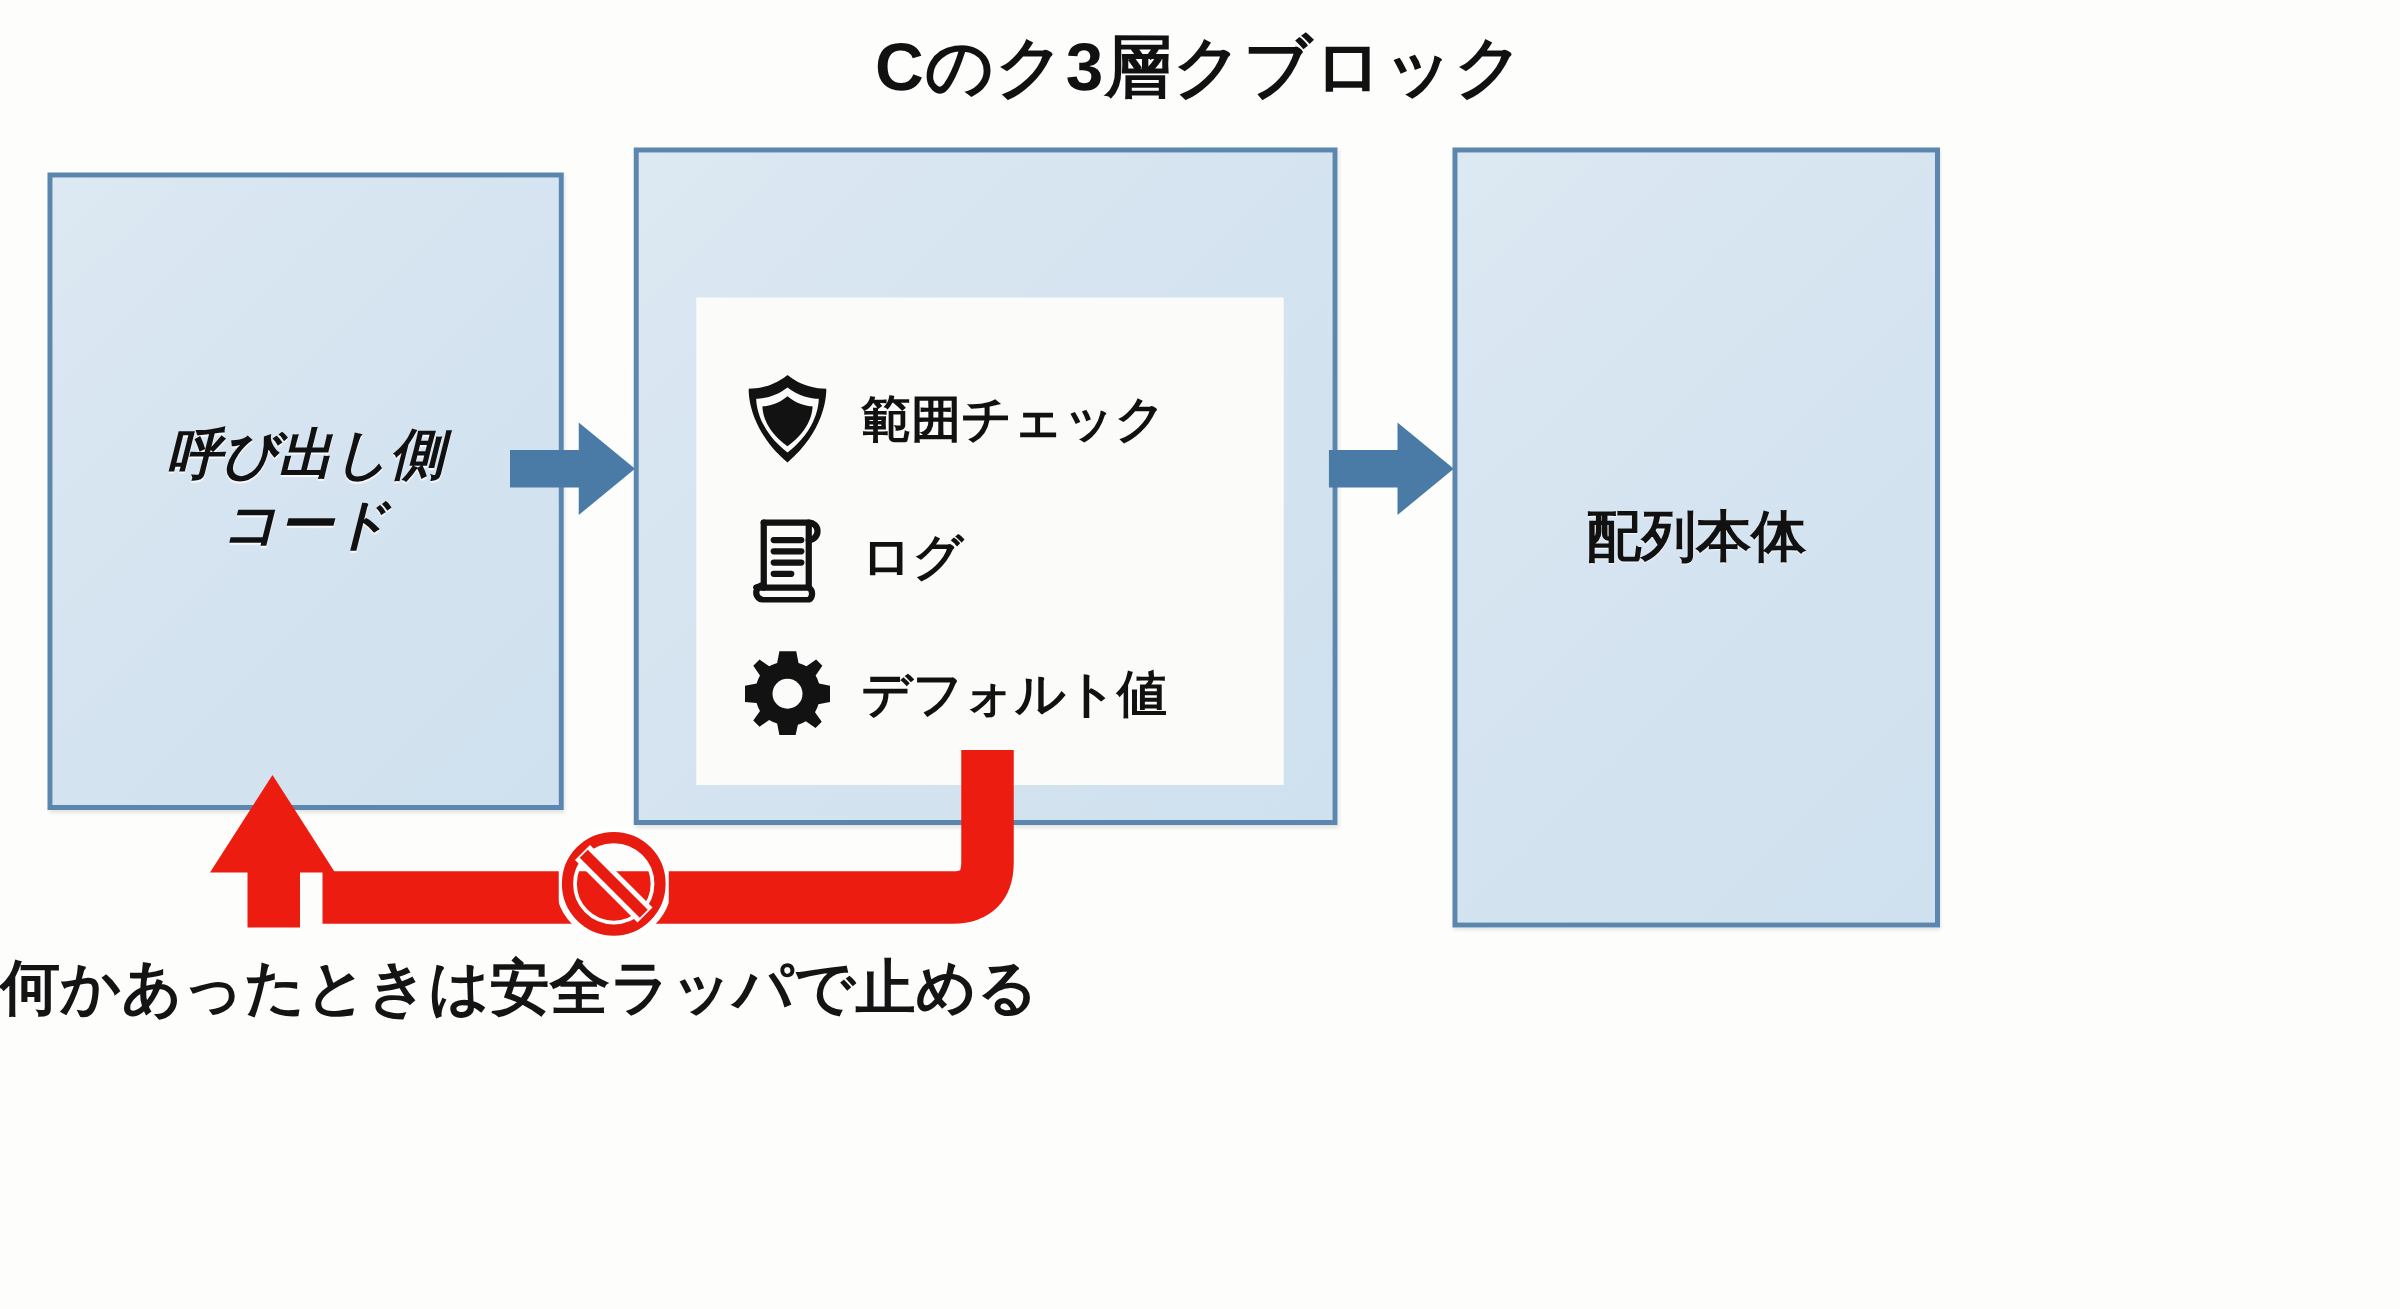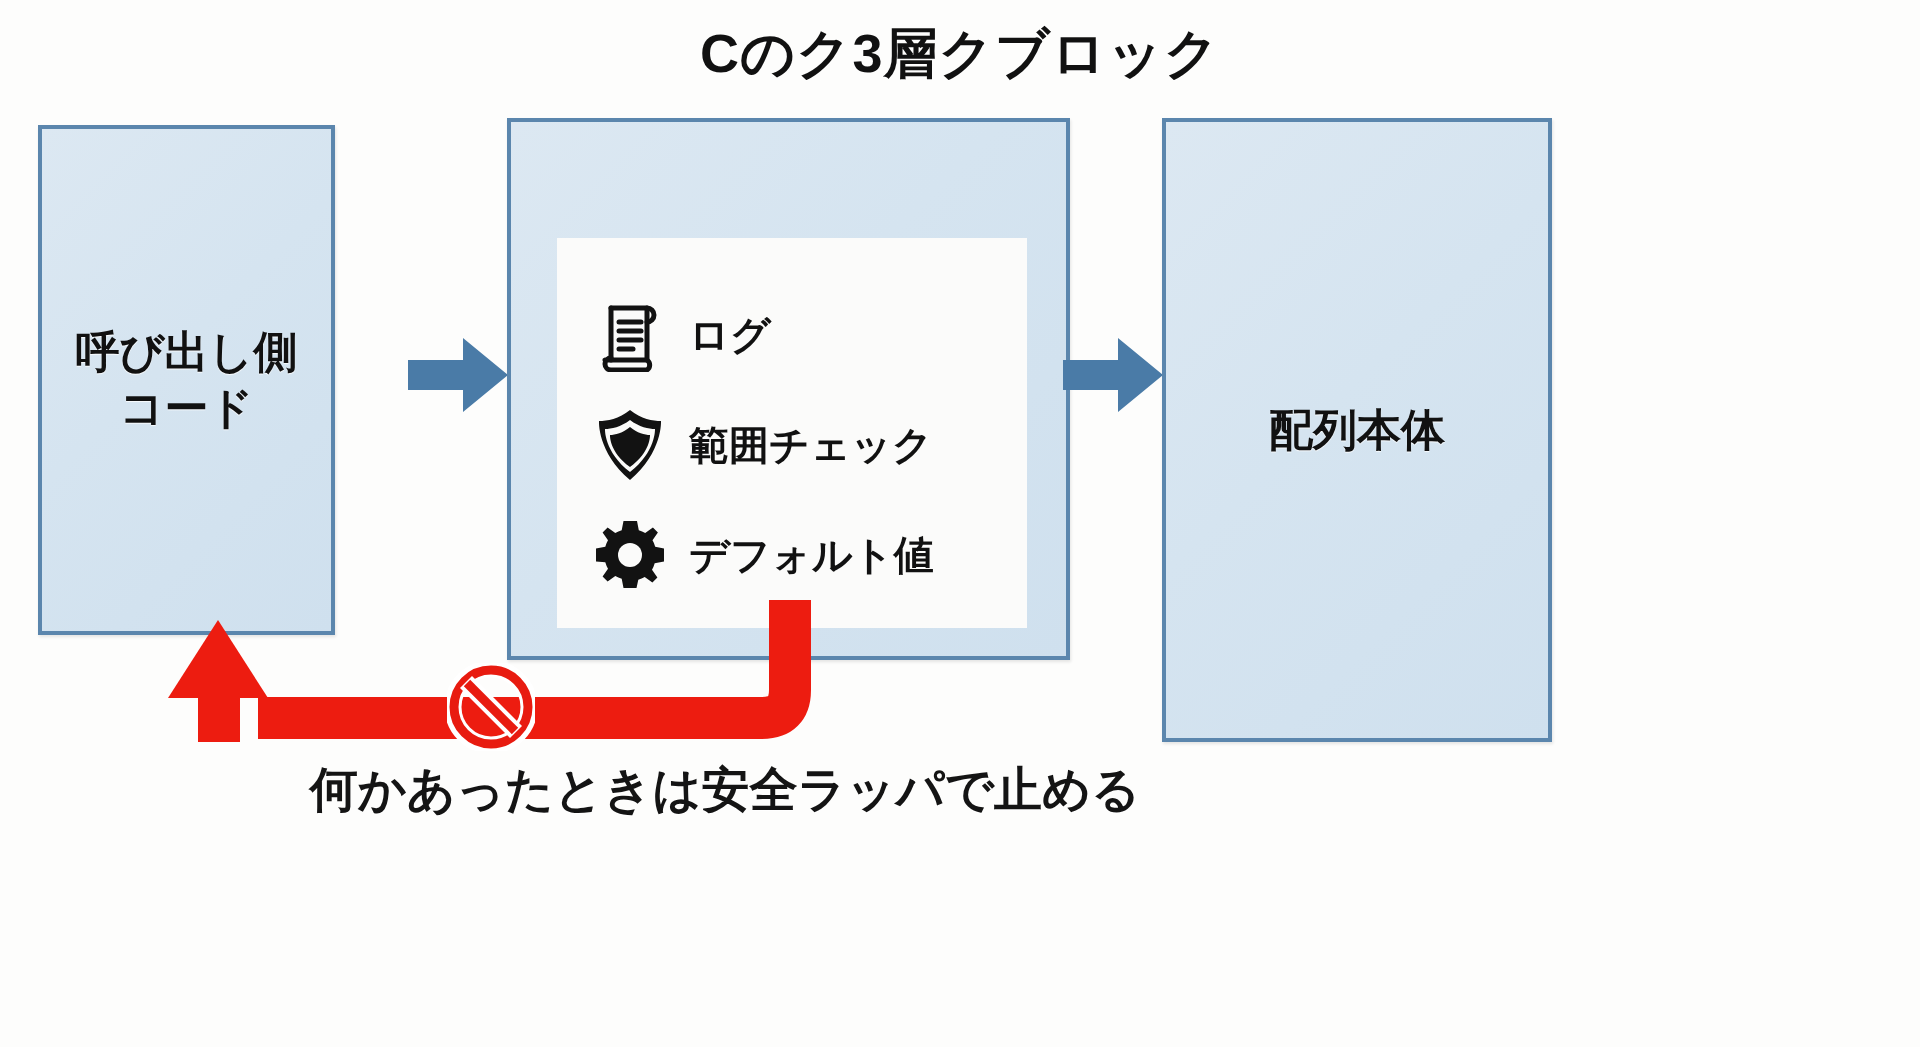--- a/index.html
+++ b/index.html
@@ -36,23 +36,24 @@
   .blue-box {
     position: absolute;
     background: linear-gradient(135deg, #dce8f2 0%, #d5e4f0 45%, #cfe0ee 100%);
     border: 4px solid #5b86ad;
     box-sizing: border-box;
     box-shadow: 1px 2px 3px rgba(0,0,0,0.10);
   }
 
   #box-caller {
     left: 38px;
-    top: 125px;
-    width: 297px;
+    top: 138px;
+    width: 413px;
     height: 510px;
+    font-style: italic;
   }
   #box-wrapper {
     left: 507px;
     top: 118px;
     width: 563px;
     height: 542px;
   }
   #box-array {
     left: 1162px;
     top: 118px;
@@ -145,21 +146,20 @@
     width: 88px;
     height: 88px;
   }
 
   
   #caption {
     position: absolute;
     left: 0;
     top: 758px;
     width: 1450px;
-    text-align: center;
     font-size: 48px;
     font-weight: 800;
     color: #141414;
     text-shadow: 0 1px 1px rgba(255,255,255,0.9);
   }
 </style>
 </head>
 <body>
 
 <div id="stage">
@@ -173,20 +173,31 @@
 
   <div class="blue-arrow" id="arrow-caller-to-wrapper">
     <svg width="100" height="74" viewBox="0 0 100 74">
       <polygon points="0,22 55,22 55,0 100,37 55,74 55,52 0,52" fill="#4a7ba7"></polygon>
     </svg>
   </div>
 
   <div class="blue-box" id="box-wrapper">
 
     <div id="feature-panel">
+
+      <div class="feature-row">
+        <span class="feature-icon">
+          <svg width="70" height="74" viewBox="0 0 70 74">
+            <path d="M35 2 C24 11, 12 13, 4 13 C4 13, 2 44, 35 72 C68 44, 66 13, 66 13 C58 13, 46 11, 35 2 Z" fill="#121212"></path>
+            <path d="M35 12 C26 19, 16 21, 10 21 C10 21, 9 44, 35 64 C61 44, 60 21, 60 21 C54 21, 44 19, 35 12 Z" fill="#fbfbfa"></path>
+            <path d="M35 19 C28 25, 20 27, 15 27 C15 27, 14 44, 35 59 C56 44, 55 27, 55 27 C50 27, 42 25, 35 19 Z" fill="#121212"></path>
+          </svg>
+        </span>
+        <span class="feature-label">範囲チェック</span>
+      </div>
 
       <div class="feature-row">
         <span class="feature-icon">
           <svg width="70" height="74" viewBox="0 0 70 74">
             <g fill="none" stroke="#121212" stroke-width="5" stroke-linecap="round" stroke-linejoin="round">
               <path d="M16 10 H52 V62"></path>
               <path d="M16 10 V62"></path>
               <path d="M52 10 a7 7 0 0 1 7 7 a7 7 0 0 1 -7 7"></path>
               <path d="M10 62 H52 a6 6 0 0 1 0 10 H16 a6 6 0 0 1 -6 -6 a6 6 0 0 1 6 -6 Z"></path>
               <path d="M24 24 H46"></path>
@@ -194,31 +205,20 @@
               <path d="M24 42 H46"></path>
               <path d="M24 51 H38"></path>
             </g>
           </svg>
         </span>
         <span class="feature-label">ログ</span>
       </div>
 
       <div class="feature-row">
         <span class="feature-icon">
-          <svg width="70" height="74" viewBox="0 0 70 74">
-            <path d="M35 2 C24 11, 12 13, 4 13 C4 13, 2 44, 35 72 C68 44, 66 13, 66 13 C58 13, 46 11, 35 2 Z" fill="#121212"></path>
-            <path d="M35 12 C26 19, 16 21, 10 21 C10 21, 9 44, 35 64 C61 44, 60 21, 60 21 C54 21, 44 19, 35 12 Z" fill="#fbfbfa"></path>
-            <path d="M35 19 C28 25, 20 27, 15 27 C15 27, 14 44, 35 59 C56 44, 55 27, 55 27 C50 27, 42 25, 35 19 Z" fill="#121212"></path>
-          </svg>
-        </span>
-        <span class="feature-label">範囲チェック</span>
-      </div>
-
-      <div class="feature-row">
-        <span class="feature-icon">
           <svg width="72" height="72" viewBox="0 0 72 72">
             <path fill="#121212" d="M36 2 l7 0 1.8 9.3 a25 25 0 0 1 6.4 2.7 l7.7-5.4 5 5 -5.4 7.7 a25 25 0 0 1 2.7 6.4 L70 29.5 l0 13 -9.3 1.8 a25 25 0 0 1-2.7 6.4 l5.4 7.7 -5 5 -7.7-5.4 a25 25 0 0 1-6.4 2.7 L42.5 69 l-13 0 -1.8-9.3 a25 25 0 0 1-6.4-2.7 l-7.7 5.4 -5-5 5.4-7.7 a25 25 0 0 1-2.7-6.4 L2 42.5 l0-13 9.3-1.8 a25 25 0 0 1 2.7-6.4 L8.6 13.6 l5-5 7.7 5.4 a25 25 0 0 1 6.4-2.7 L29.5 2 Z"></path>
             <circle cx="36" cy="36" r="12" fill="#fbfbfa"></circle>
           </svg>
         </span>
         <span class="feature-label">デフォルト値</span>
       </div>
 
     </div>
   </div>

